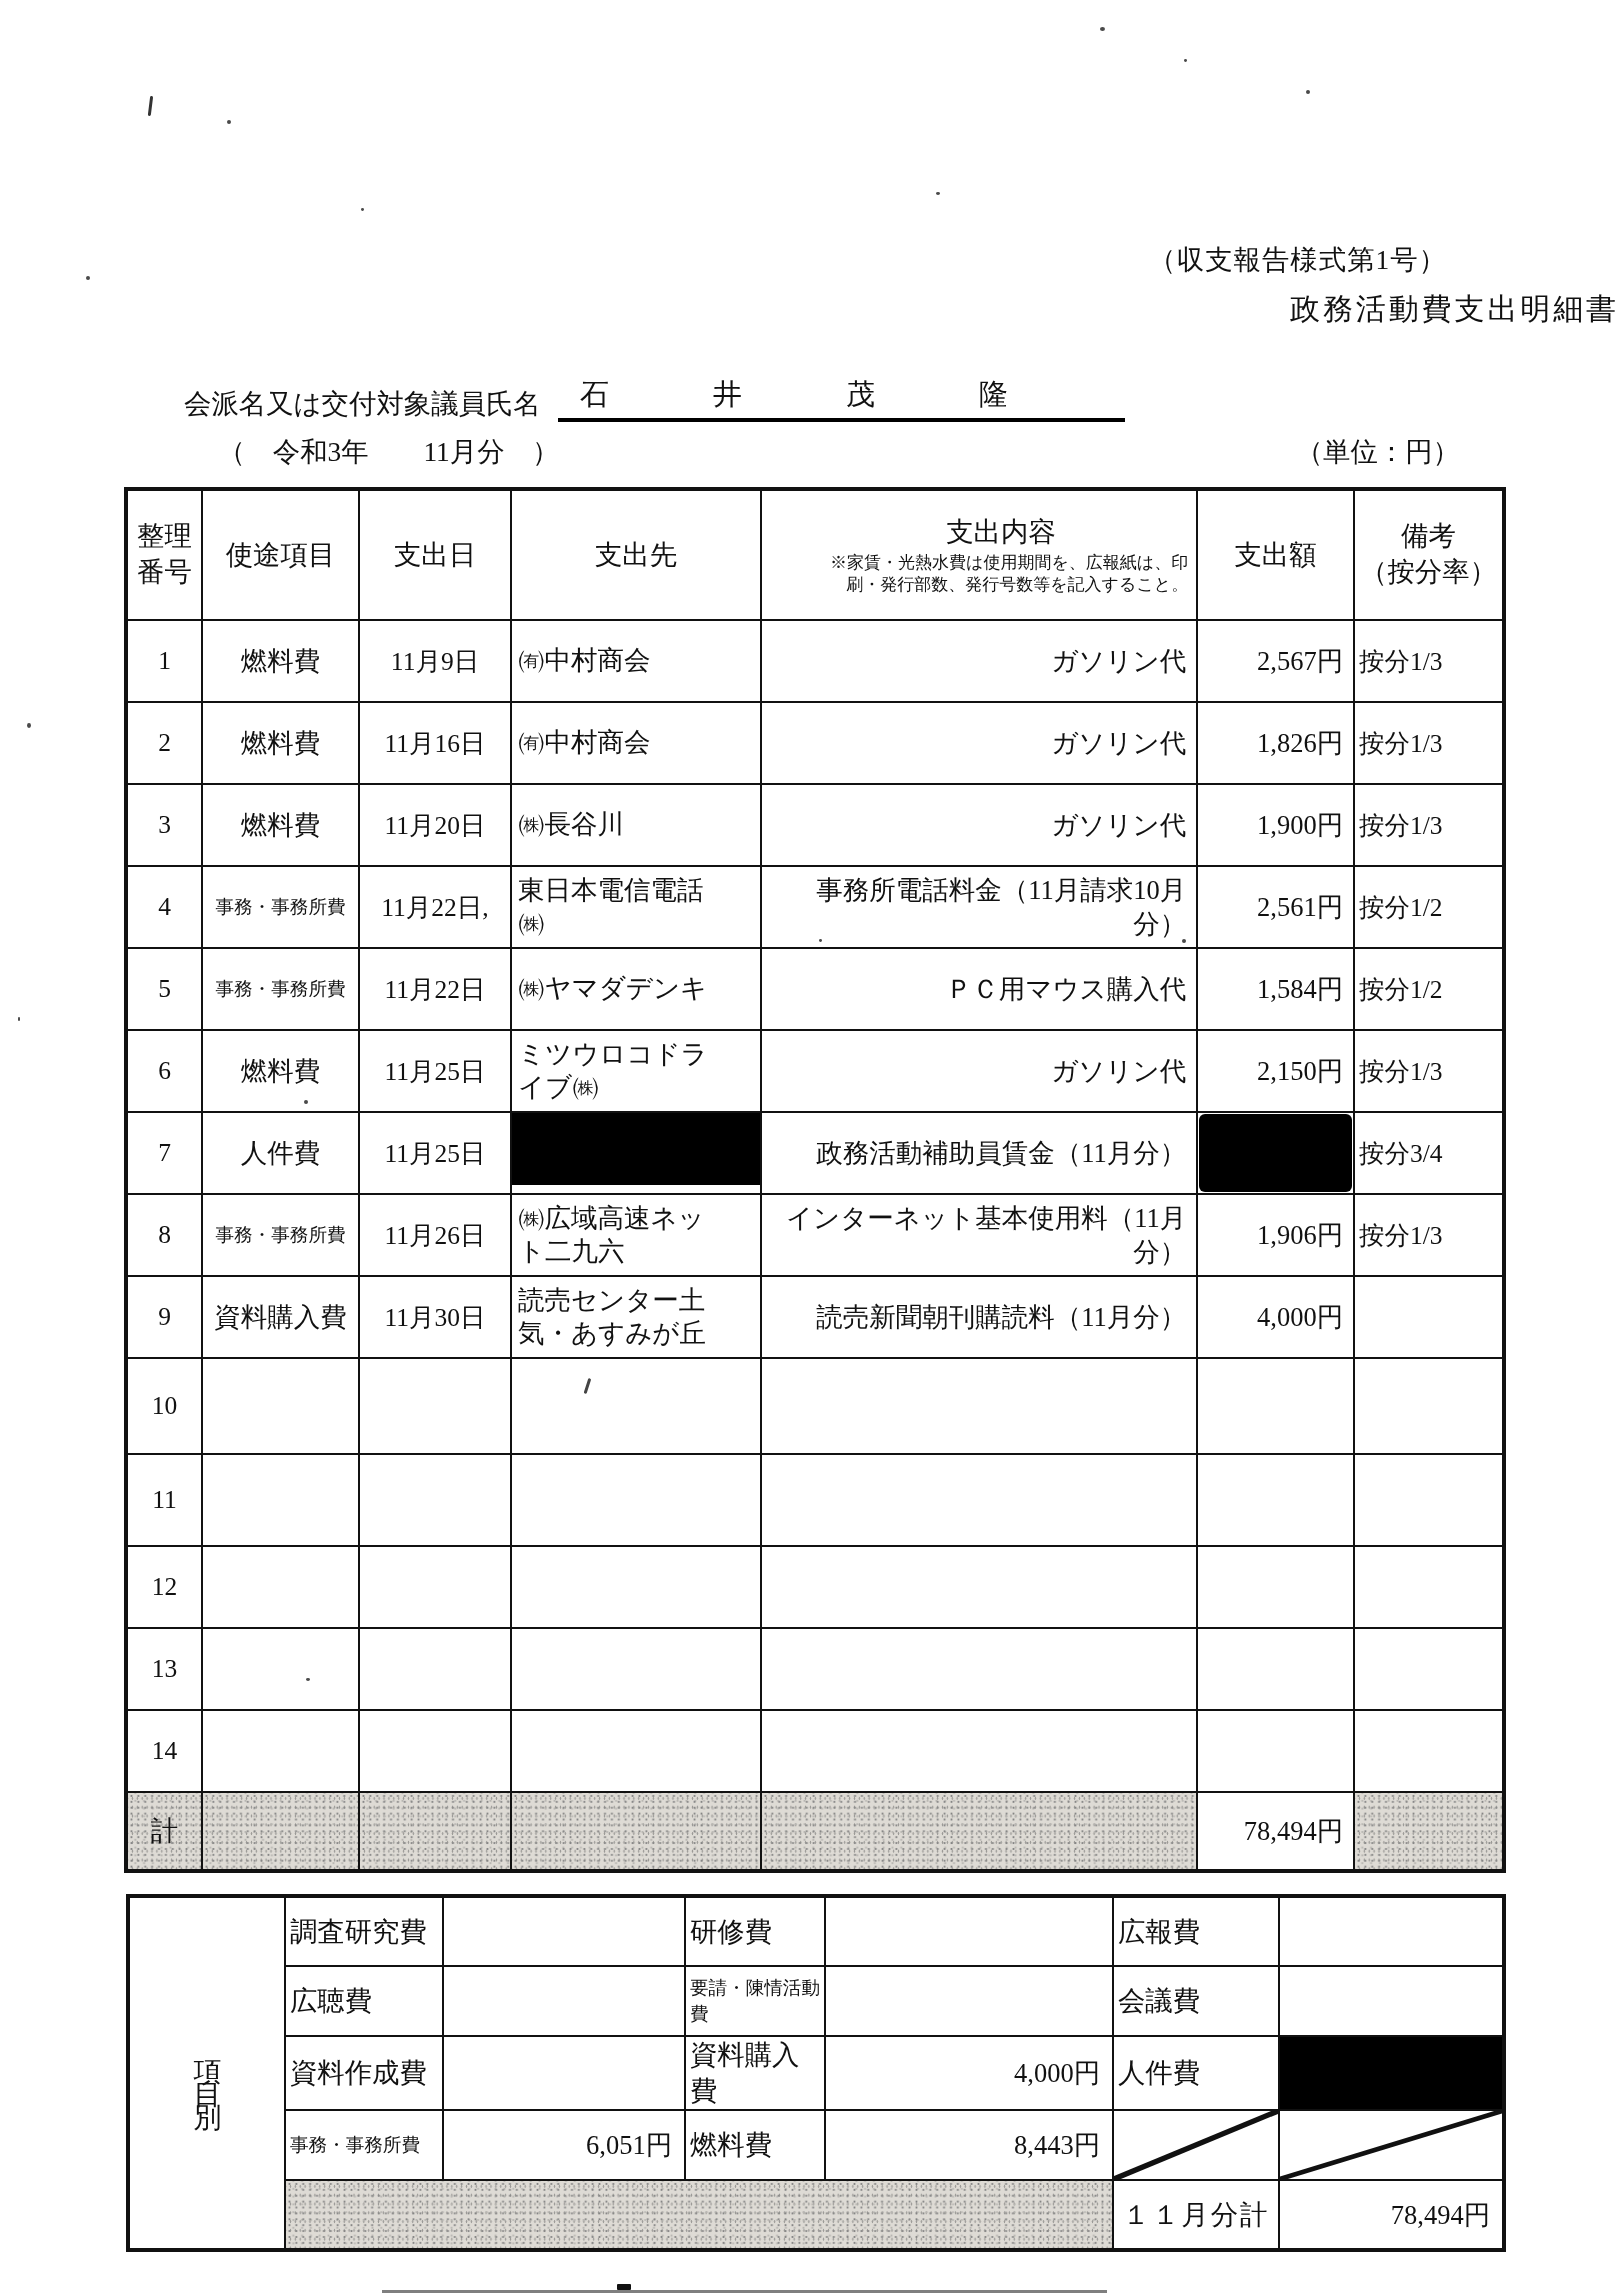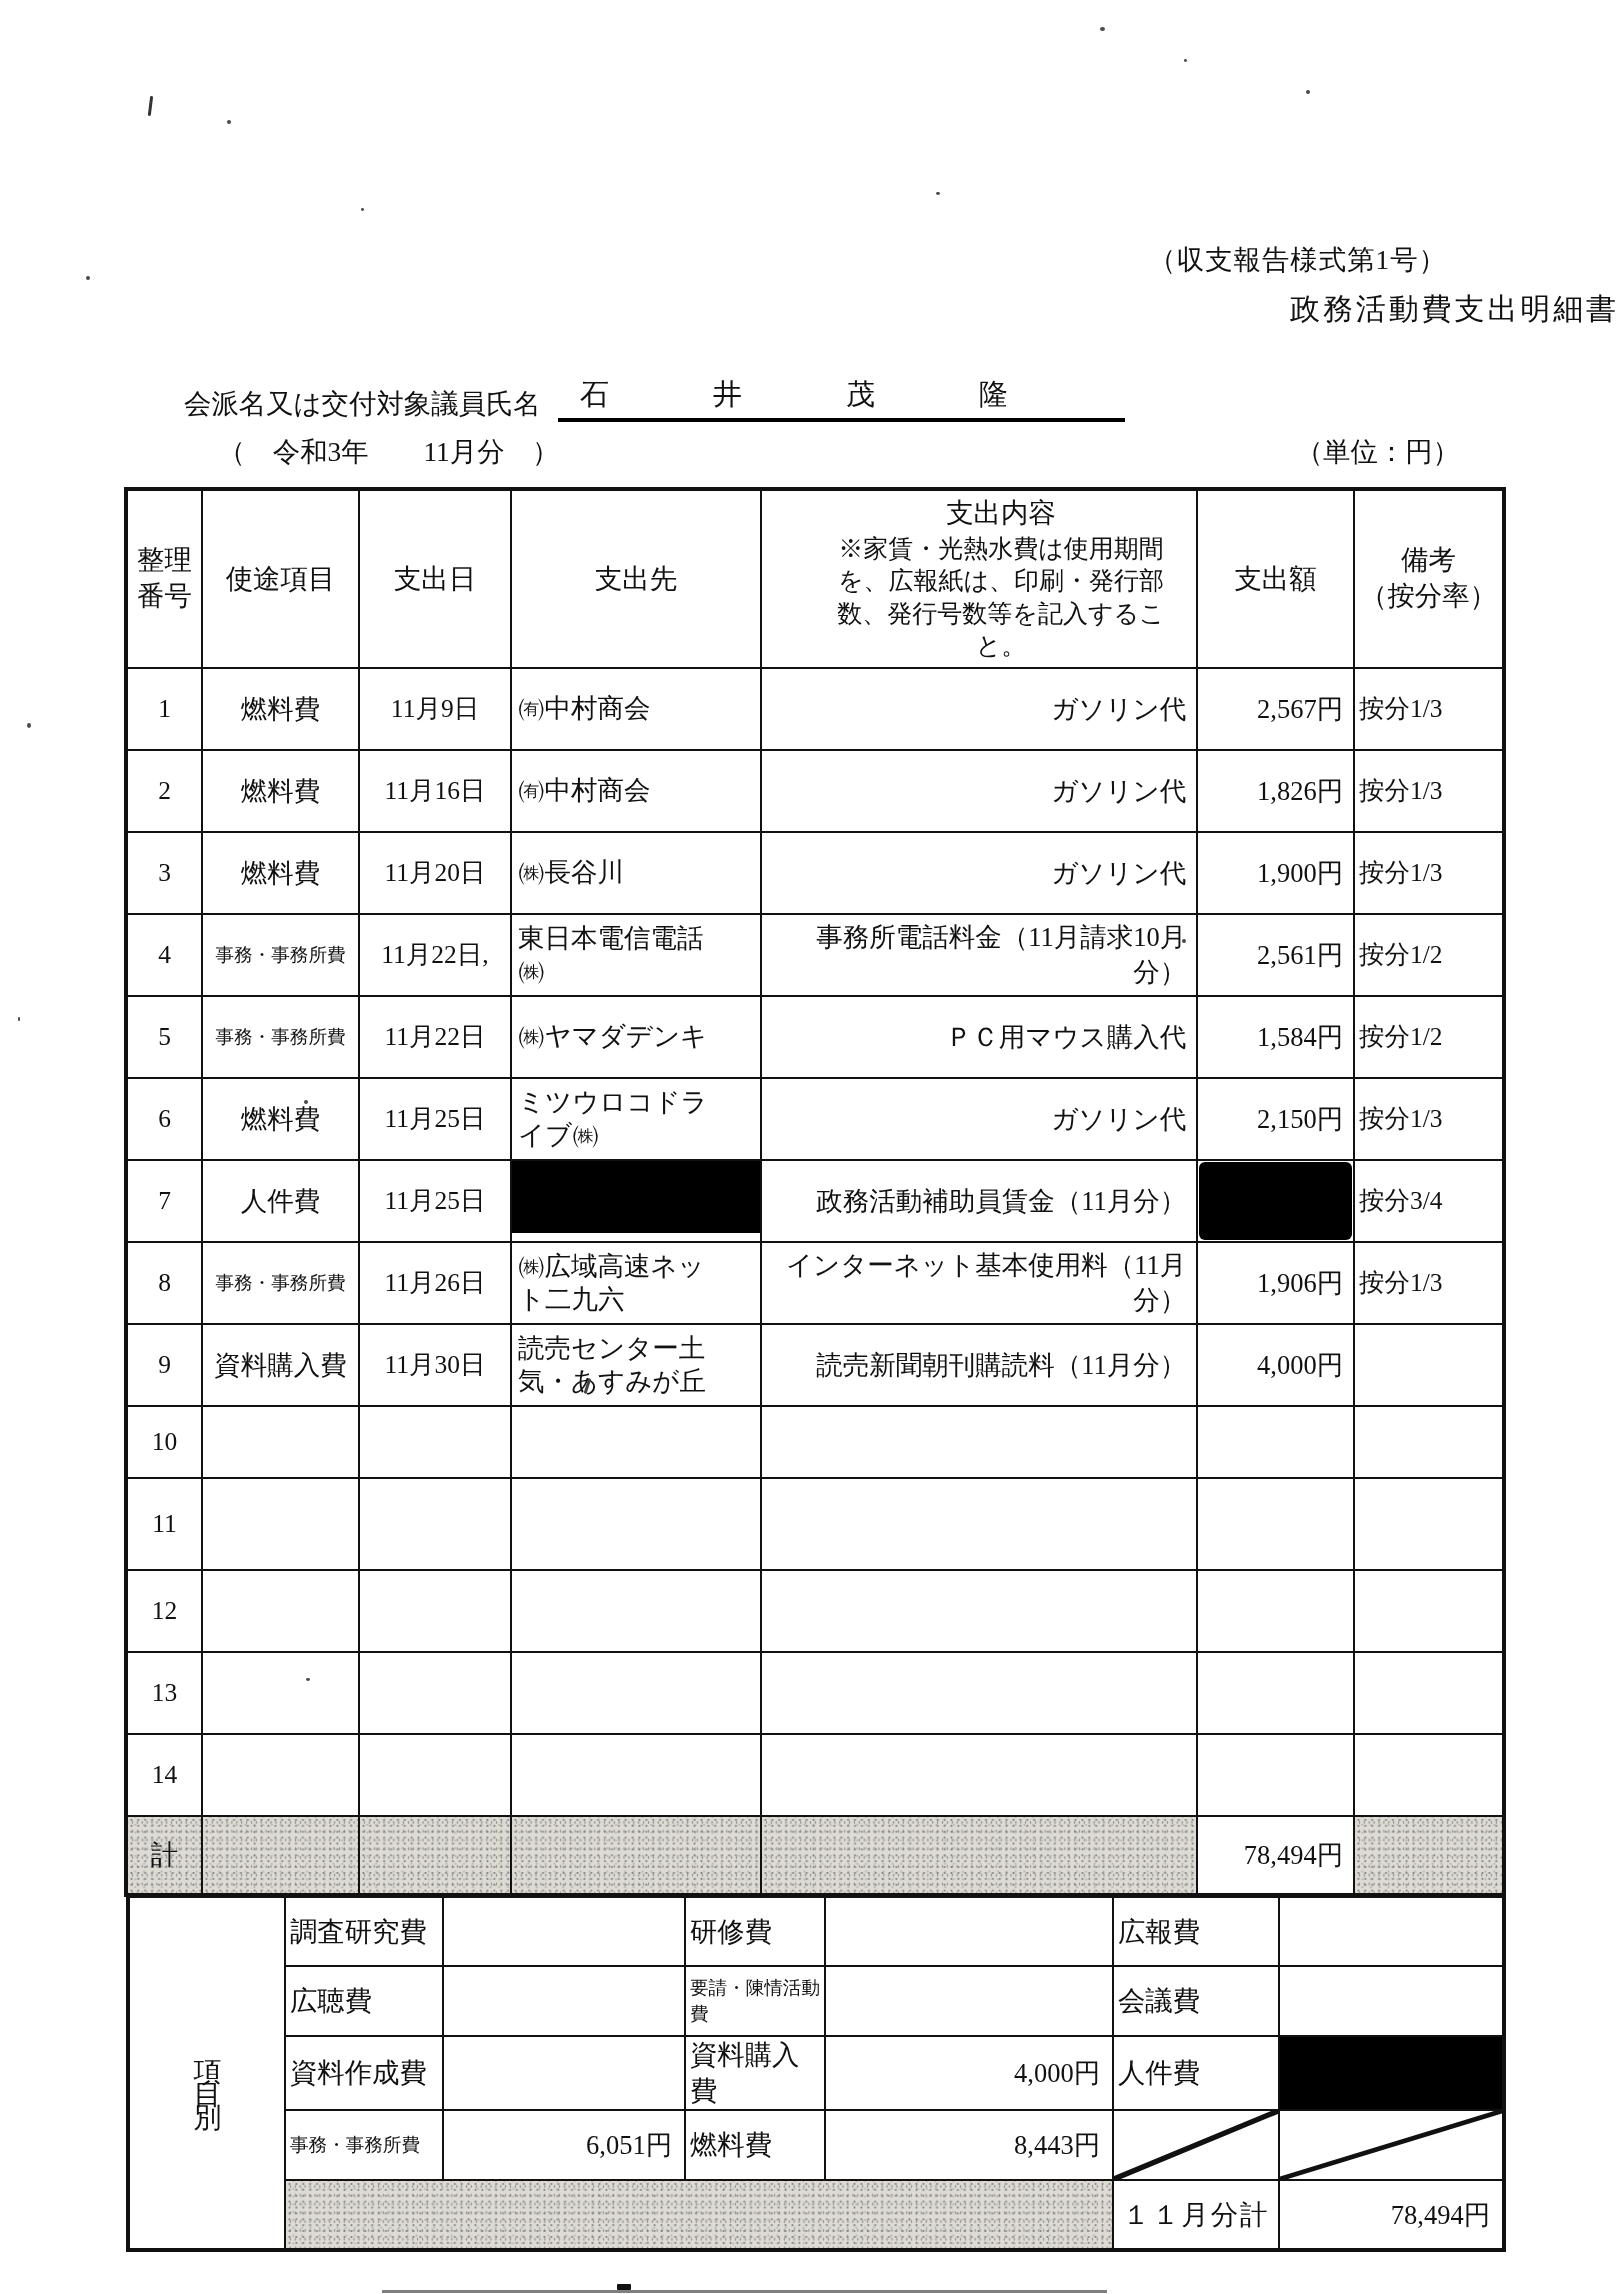--- a/index.html
+++ b/index.html
@@ -33,21 +33,21 @@
   .cell-no{font-size:25.5px;text-align:center;}
   .cell-cat{font-size:26.5px;text-align:center;}
   .cell-cat.small{font-size:18.6px;}
   .cell-date{font-size:25.5px;text-align:center;}
   .cell-payee{font-size:26.5px;text-align:left;padding:2px 5.9px;line-height:1.25;}
   .cell-content{font-size:26.5px;text-align:right;padding:2px 9.8px;line-height:1.3;}
   .cell-amount{font-size:26.5px;text-align:right;padding:0 9.8px 0 0;border-radius:8px;}
   .cell-remarks{font-size:25.5px;text-align:left;padding:0 3.9px;}
   .hdr-content-wrap{padding:3.9px 7.8px;margin-left:44px;}
   .hdr-content-title{text-align:center;font-size:27.4px;margin-bottom:2px;}
-  .hdr-content-note{text-align:center;font-size:25px;line-height:1.3;}
+  .hdr-content-note{text-align:right;font-size:17px;line-height:1.3;}
   td{position:relative;}
   .redaction-box{position:absolute;background:#000;z-index:3;}
 
   
   .shade{
     background-color:#dedbd5;
     background-image:
       radial-gradient(#858585 0.9px, transparent 1.3px),
       radial-gradient(#b8b6b2 0.9px, transparent 1.3px),
       radial-gradient(#9b9a97 0.7px, transparent 1.1px);
@@ -198,21 +198,21 @@
   <tr style="height:82px">
     <td class="cell-no">9</td>
     <td class="cell-cat">資料購入費</td>
     <td class="cell-date">11月30日</td>
     <td class="cell-payee ws">読売センター土
 気・あすみが丘</td>
     <td class="cell-content ws">読売新聞朝刊購読料（11月分）</td>
     <td class="cell-amount">4,000円</td>
     <td class="cell-remarks"></td>
   </tr>
-  <tr style="height:72px">
+  <tr style="height:96px">
     <td class="cell-no">10</td>
     <td></td>
         <td></td>
     <td></td>
         <td></td>
     <td></td>
         <td></td>
   </tr>
   <tr style="height:92px">
     <td class="cell-no">11</td>

